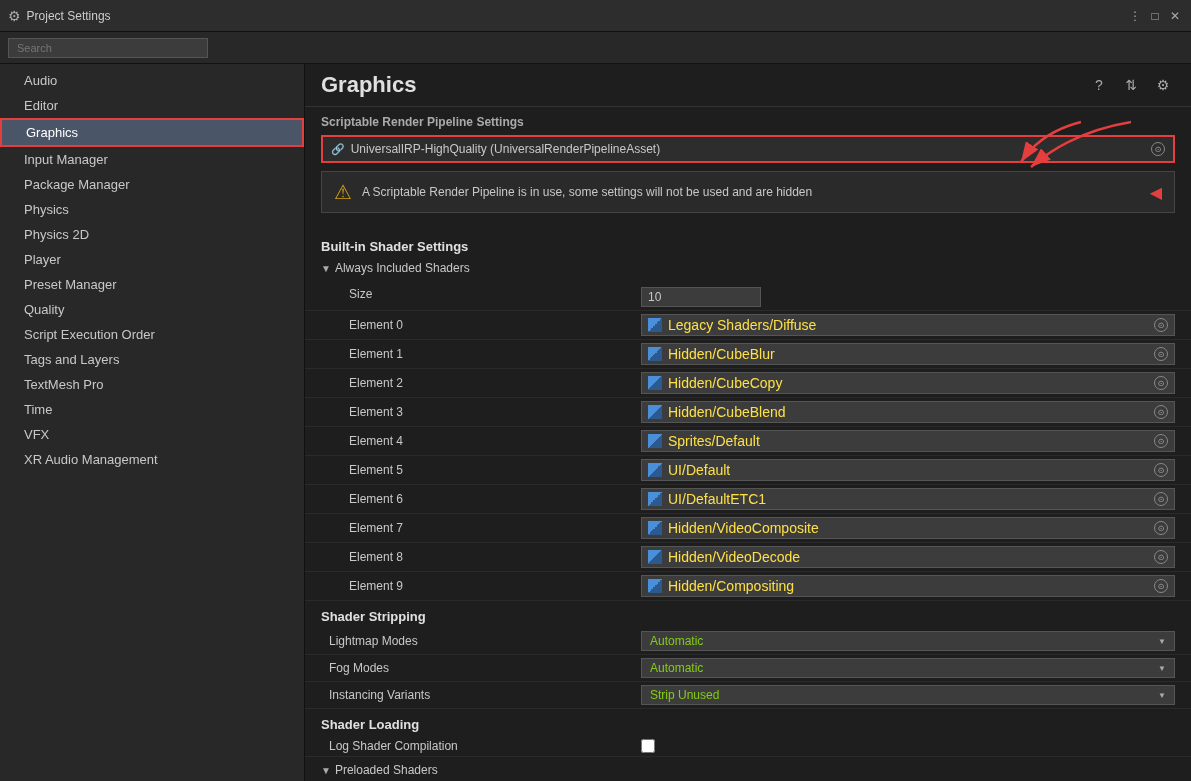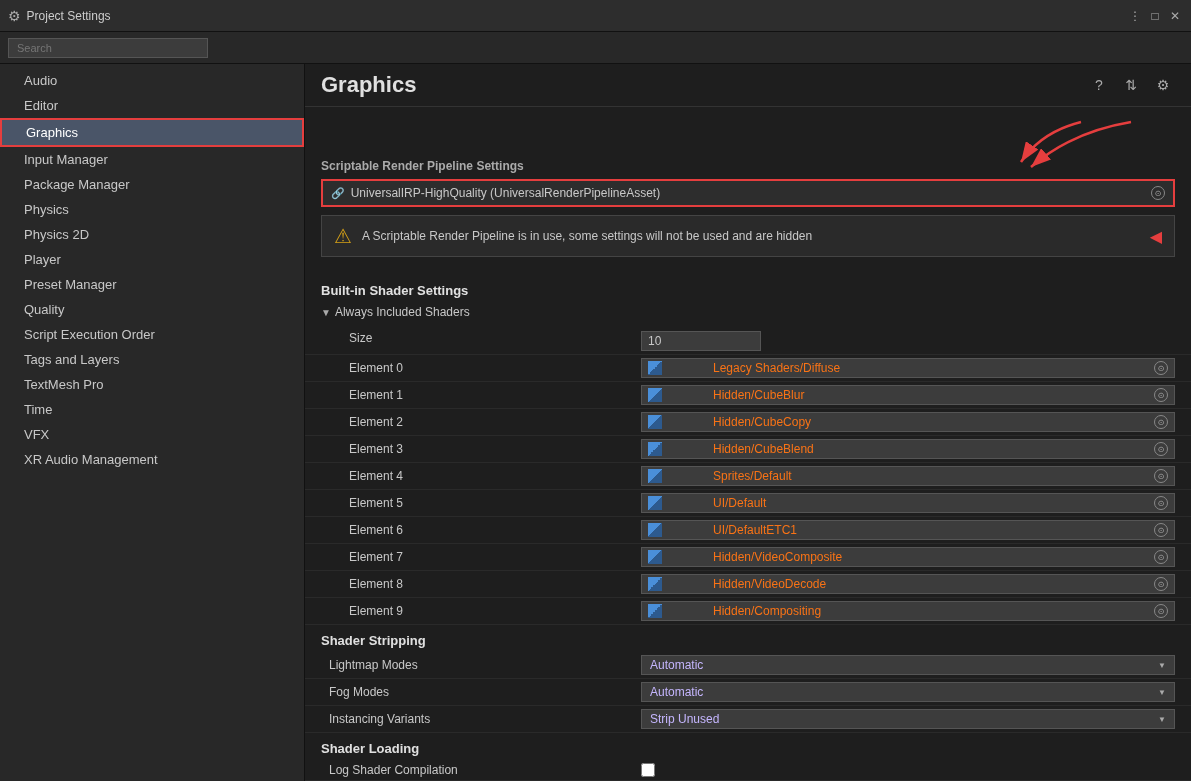--- a/index.html
+++ b/index.html
@@ -149,21 +149,20 @@
 
     
     .content-scroll {
       padding: 0 0 16px 0;
       position: relative;
     }
 
     
     .section {
       padding: 8px 16px;
-      margin-top: 44px;
     }
     .section-label {
       font-size: 12px;
       color: #aaa;
       margin-bottom: 6px;
       font-weight: bold;
     }
 
     
     .pipeline-field {
@@ -285,24 +284,23 @@
       width: 14px;
       height: 14px;
       background: linear-gradient(135deg, #4a90d9 50%, #2d5a8e 50%);
       font-size: 8px;
       display: flex;
       align-items: center;
       justify-content: center;
       flex-shrink: 0;
     }
     .shader-text {
-      font-size: 12px;
-      color: #f97316;
-      flex: 1;
-      margin-left: 45px;
+      font-size: 14px;
+      color: #fde047;
+      flex: 1;
     }
     .circle-btn {
       width: 14px;
       height: 14px;
       border: 1px solid #888;
       border-radius: 50%;
       background: none;
       cursor: pointer;
       font-size: 8px;
       color: #aaa;
@@ -318,21 +316,21 @@
       display: flex;
       align-items: center;
       background: #3c3c3c;
       border: 1px solid #555;
       padding: 2px 8px;
       cursor: pointer;
       justify-content: space-between;
     }
     .dropdown-text {
       font-size: 12px;
-      color: #c4b5fd;
+      color: #84cc16;
     }
     .dropdown-arrow {
       font-size: 8px;
       color: #aaa;
     }
 
     
     .checkbox-field {
       width: 14px;
       height: 14px;

